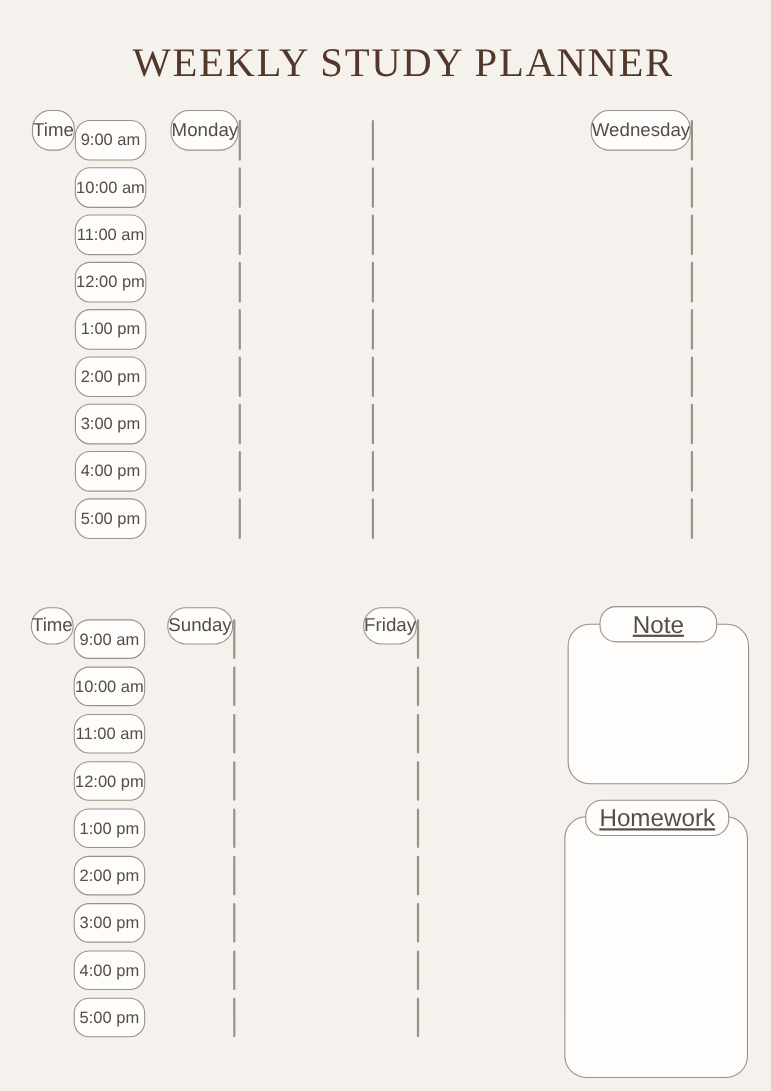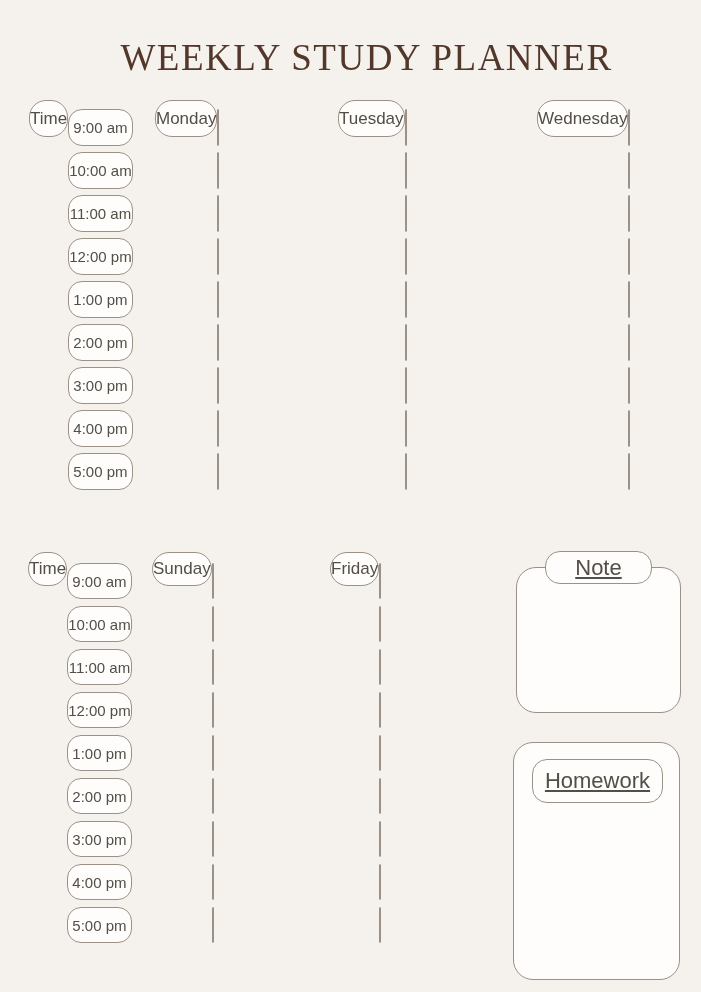--- a/index.html
+++ b/index.html
@@ -67,21 +67,21 @@
   #homework-box{left:513px;top:742px;width:167px;height:238px;}
   .boxlabel{
     position:absolute;z-index:2;box-sizing:border-box;
     border:1.5px solid var(--border);
     border-radius:15px;
     background:var(--cell);
     display:flex;align-items:center;justify-content:center;
     font-size:22px;color:var(--text);text-decoration:underline;
   }
   #note-label{left:545px;top:551px;width:107px;height:33px;}
-  #homework-label{left:532px;top:727px;width:131px;height:44px;margin-top:32px;}
+  #homework-label{left:532px;top:727px;width:131px;height:33px;}
 </style>
 </head>
 <body>
 
 <h1 class="title">WEEKLY STUDY PLANNER</h1>
 
 <div class="col g1" id="c-time1">
   <div class="pill hdr">Time</div>
   <div class="cells">
       <div class="pill cell">9:00 am</div>
@@ -103,21 +103,20 @@
       <div class="pill cell"></div>
       <div class="pill cell"></div>
       <div class="pill cell"></div>
       <div class="pill cell"></div>
       <div class="pill cell"></div>
       <div class="pill cell"></div>
       <div class="pill cell"></div>
     </div>
 </div>
 <div class="col g1" id="c-tue">
-  <div class="pill hdr">Tuesday</div>
   <div class="cells">
       <div class="pill cell"></div>
       <div class="pill cell"></div>
       <div class="pill cell"></div>
       <div class="pill cell"></div>
       <div class="pill cell"></div>
       <div class="pill cell"></div>
       <div class="pill cell"></div>
       <div class="pill cell"></div>
       <div class="pill cell"></div>

